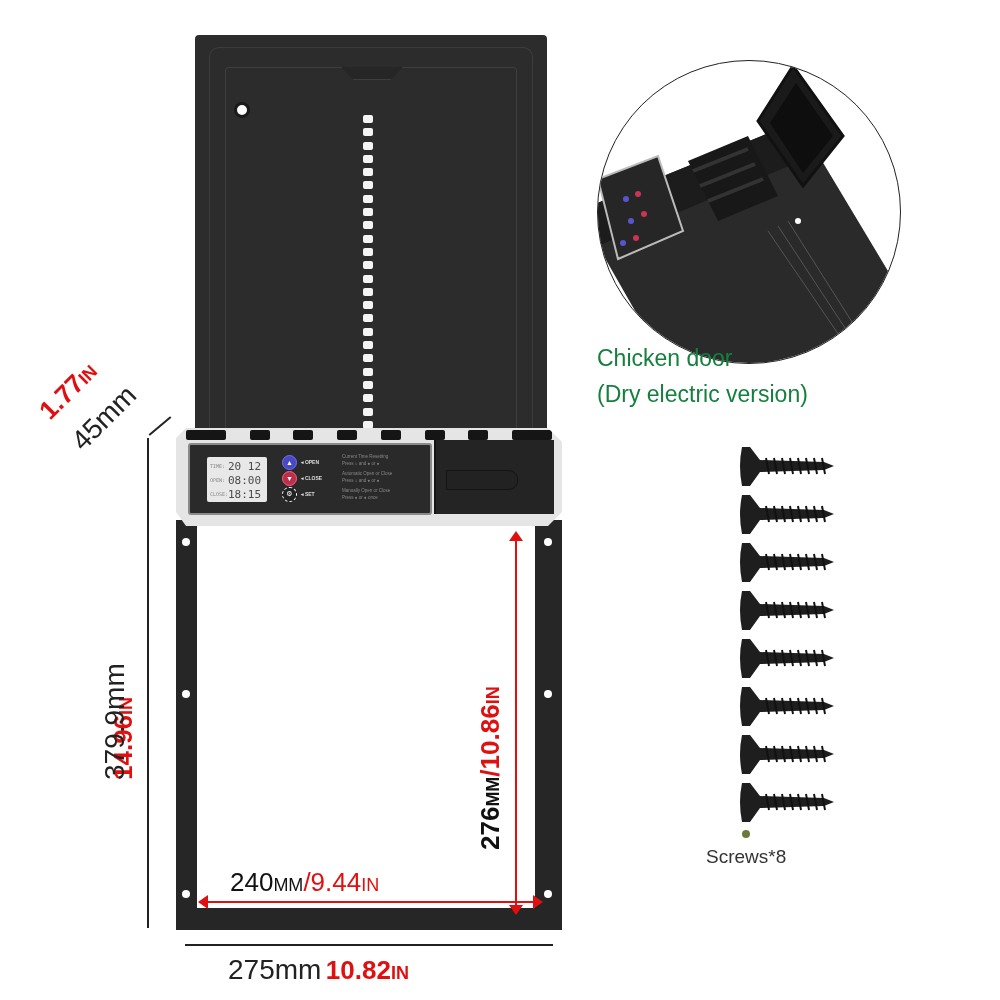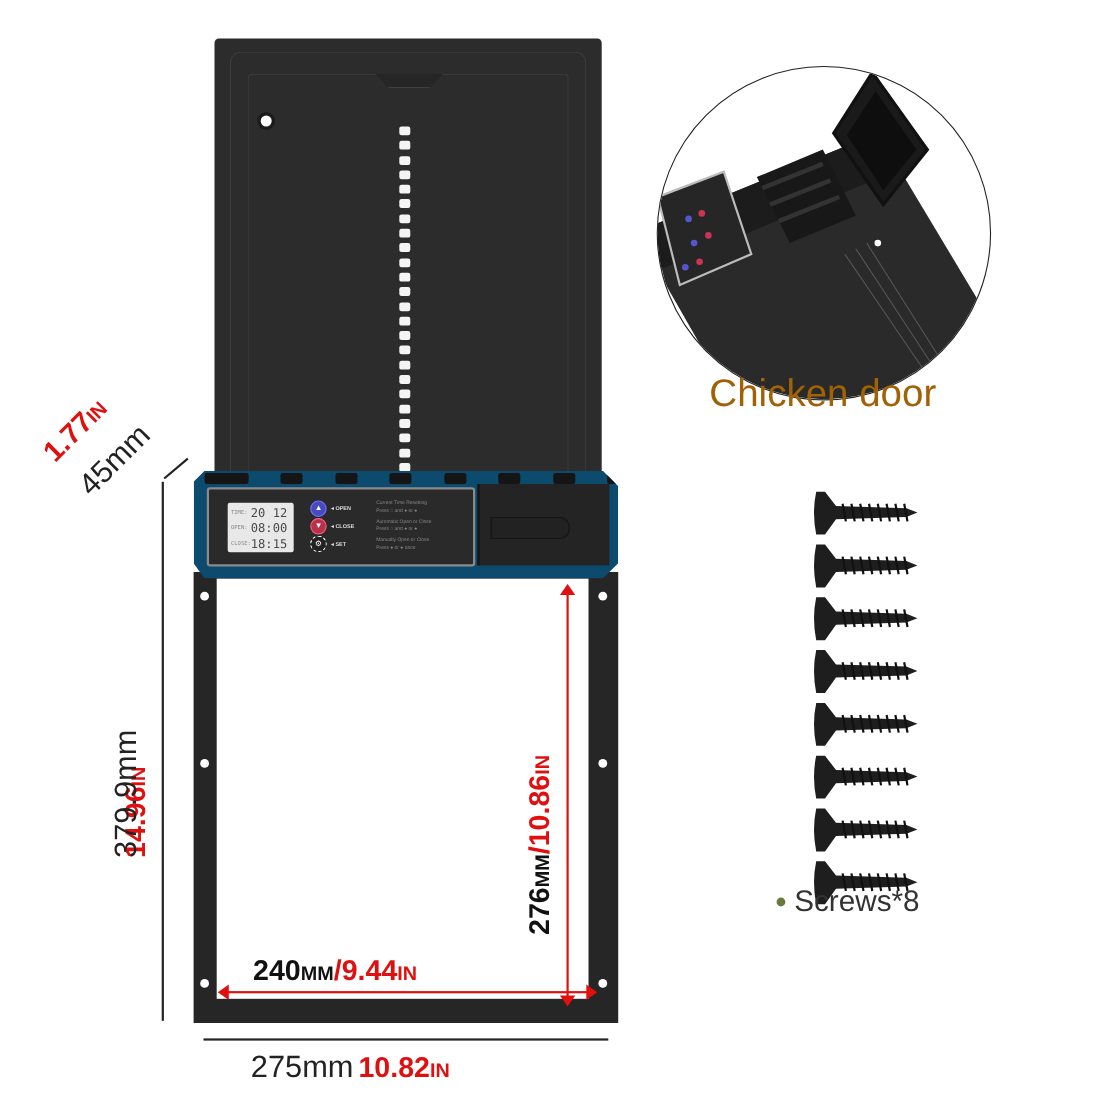--- a/index.html
+++ b/index.html
@@ -31,23 +31,22 @@
   .panel-hole {
     left: 42px; top: 70px; width: 10px; height: 10px; border-radius: 50%;
     background: #fff; box-shadow: 0 0 0 3px #1a1a1a;
   }
   .slots { left: 168px; top: 80px; width: 12px; display: flex; flex-direction: column; gap: 5.3px; }
   .slot { width: 10px; height: 8px; background: #f4f4f4; border-radius: 2px; }
 
   
   .head {
     left: 176px; top: 428px; width: 386px; height: 98px;
-    background: #0c4a6e;
+    background: #e5e5e5;
     clip-path: polygon(10px 0, 372px 0, 386px 14px, 386px 84px, 372px 98px, 10px 98px, 0 84px, 0 10px);
-    padding-left: 40px;
   }
   .head-ridges { left: 10px; top: 2px; right: 10px; height: 12px; display: flex; justify-content: space-between; }
   .ridge { width: 40px; height: 10px; background: #151515; border-radius: 2px; }
   .control-panel {
     left: 12px; top: 15px; width: 240px; height: 68px;
     background: #2a2a2a; border: 2px solid #8a8a8a; border-radius: 3px;
   }
   .lcd {
     left: 17px; top: 12px; width: 60px; height: 45px;
     background: #e8e8e8; border-radius: 2px;
@@ -87,25 +86,25 @@
   .red { color: #e01010; }
   .dim-text { font-size: 28px; color: #222; white-space: nowrap; }
   .dim-red { font-size: 26px; color: #e01010; font-weight: bold; white-space: nowrap; }
   .sc { font-variant: small-caps; }
 
   
   .circle {
     left: 597px; top: 60px; width: 302px; height: 302px; border-radius: 50%;
     border: 1.5px solid #222; overflow: hidden; background: #fff;
   }
-  .caption { font-size: 35px; color: #a16207; text-align: center; line-height: 36px; white-space: nowrap; }
+  .caption { font-size: 23px; color: #15803d; text-align: left; line-height: 36px; white-space: nowrap; }
 
   .screw-list { left: 736px; top: 445px; display: flex; flex-direction: column; gap: 5px; }
   .screw { width: 100px; height: 43px; }
-  .screws-label { left: 706px; top: 804px; font-size: 27px; color: #333; white-space: nowrap; display: flex; align-items: center; gap: 8px; }
+  .screws-label { left: 706px; top: 830px; font-size: 19px; color: #333; white-space: nowrap; display: flex; align-items: center; gap: 8px; flex-direction: column; }
   .bullet { width: 8px; height: 8px; border-radius: 50%; background: #6b7a3a; }
 </style>
 </head>
 <body>
 
 <div class="abs panel">
   <div class="abs panel-inner"></div>
   <div class="abs panel-inner2"></div>
   <div class="abs notch"></div>
   <div class="abs panel-hole"></div>
@@ -219,21 +218,21 @@
 <div class="abs" style="left:515px;top:535px;width:2px;height:378px;background:#e01010;"></div>
 <div class="abs" style="left:509px;top:531px;width:0;height:0;border-left:7px solid transparent;border-right:7px solid transparent;border-bottom:10px solid #e01010;"></div>
 <div class="abs" style="left:509px;top:905px;width:0;height:0;border-left:7px solid transparent;border-right:7px solid transparent;border-top:10px solid #e01010;"></div>
 <div class="abs" style="left:474px;top:850px;transform:rotate(-90deg);transform-origin:left top;font-size:26px;font-weight:bold;white-space:nowrap;line-height:32px;">
   <span style="color:#111" class="sc">276mm</span><span class="red">/</span><span class="red sc">10.86in</span>
 </div>
 
 <div class="abs" style="left:205px;top:901px;width:330px;height:2px;background:#e01010;"></div>
 <div class="abs" style="left:198px;top:895px;width:0;height:0;border-top:7px solid transparent;border-bottom:7px solid transparent;border-right:10px solid #e01010;"></div>
 <div class="abs" style="left:533px;top:895px;width:0;height:0;border-top:7px solid transparent;border-bottom:7px solid transparent;border-left:10px solid #e01010;"></div>
-<div class="abs" style="left:230px;top:867px;font-size:26px;font-weight:bold;white-space:nowrap;">
+<div class="abs" style="left:230px;top:867px;font-size:26px;font-weight:normal;white-space:nowrap;">
   <span style="color:#111" class="sc">240mm</span><span class="red">/</span><span class="red sc">9.44in</span>
 </div>
 
 <div class="abs line-black" style="left:185px;top:944px;width:368px;height:2px;"></div>
 <div class="abs" style="left:228px;top:954px;white-space:nowrap;">
   <span class="dim-text">275mm</span>
   <span class="dim-red sc">10.82in</span>
 </div>
 
 <div class="abs circle">
@@ -254,20 +253,21 @@
     <polygon points="160,60 195,5 245,75 205,125" fill="#1a1a1a" stroke="#111" stroke-width="3"></polygon>
     <polygon points="172,62 198,22 235,75 205,112" fill="#0e0e0e"></polygon>
     <circle cx="200" cy="160" r="3" fill="#fff"></circle>
     <line x1="170" y1="170" x2="260" y2="302" stroke="#555" stroke-width="1"></line>
     <line x1="180" y1="165" x2="270" y2="302" stroke="#555" stroke-width="1"></line>
     <line x1="190" y1="160" x2="280" y2="302" stroke="#555" stroke-width="1"></line>
   </svg>
 </div>
 <div class="abs caption" style="left:597px;top:340px;width:302px;">
   <div>Chicken door</div>
+  <div>(Dry electric version)</div>
 </div>
 
 <div class="abs screw-list" id="screws">
     <div class="screw"><svg width="100" height="43" viewBox="0 0 100 43">
         <path d="M6,2 Q2,21 6,41 L14,41 L24,27 L88,25 L98,21 L88,17 L24,15 L14,2 Z" fill="#1e1e1e"></path>
         <line x1="30" y1="13" x2="33" y2="29" stroke="#111" stroke-width="2"></line>
         <line x1="38" y1="13" x2="41" y2="29" stroke="#111" stroke-width="2"></line>
         <line x1="46" y1="13" x2="49" y2="29" stroke="#111" stroke-width="2"></line>
         <line x1="54" y1="13" x2="57" y2="29" stroke="#111" stroke-width="2"></line>
         <line x1="62" y1="13" x2="65" y2="29" stroke="#111" stroke-width="2"></line>

